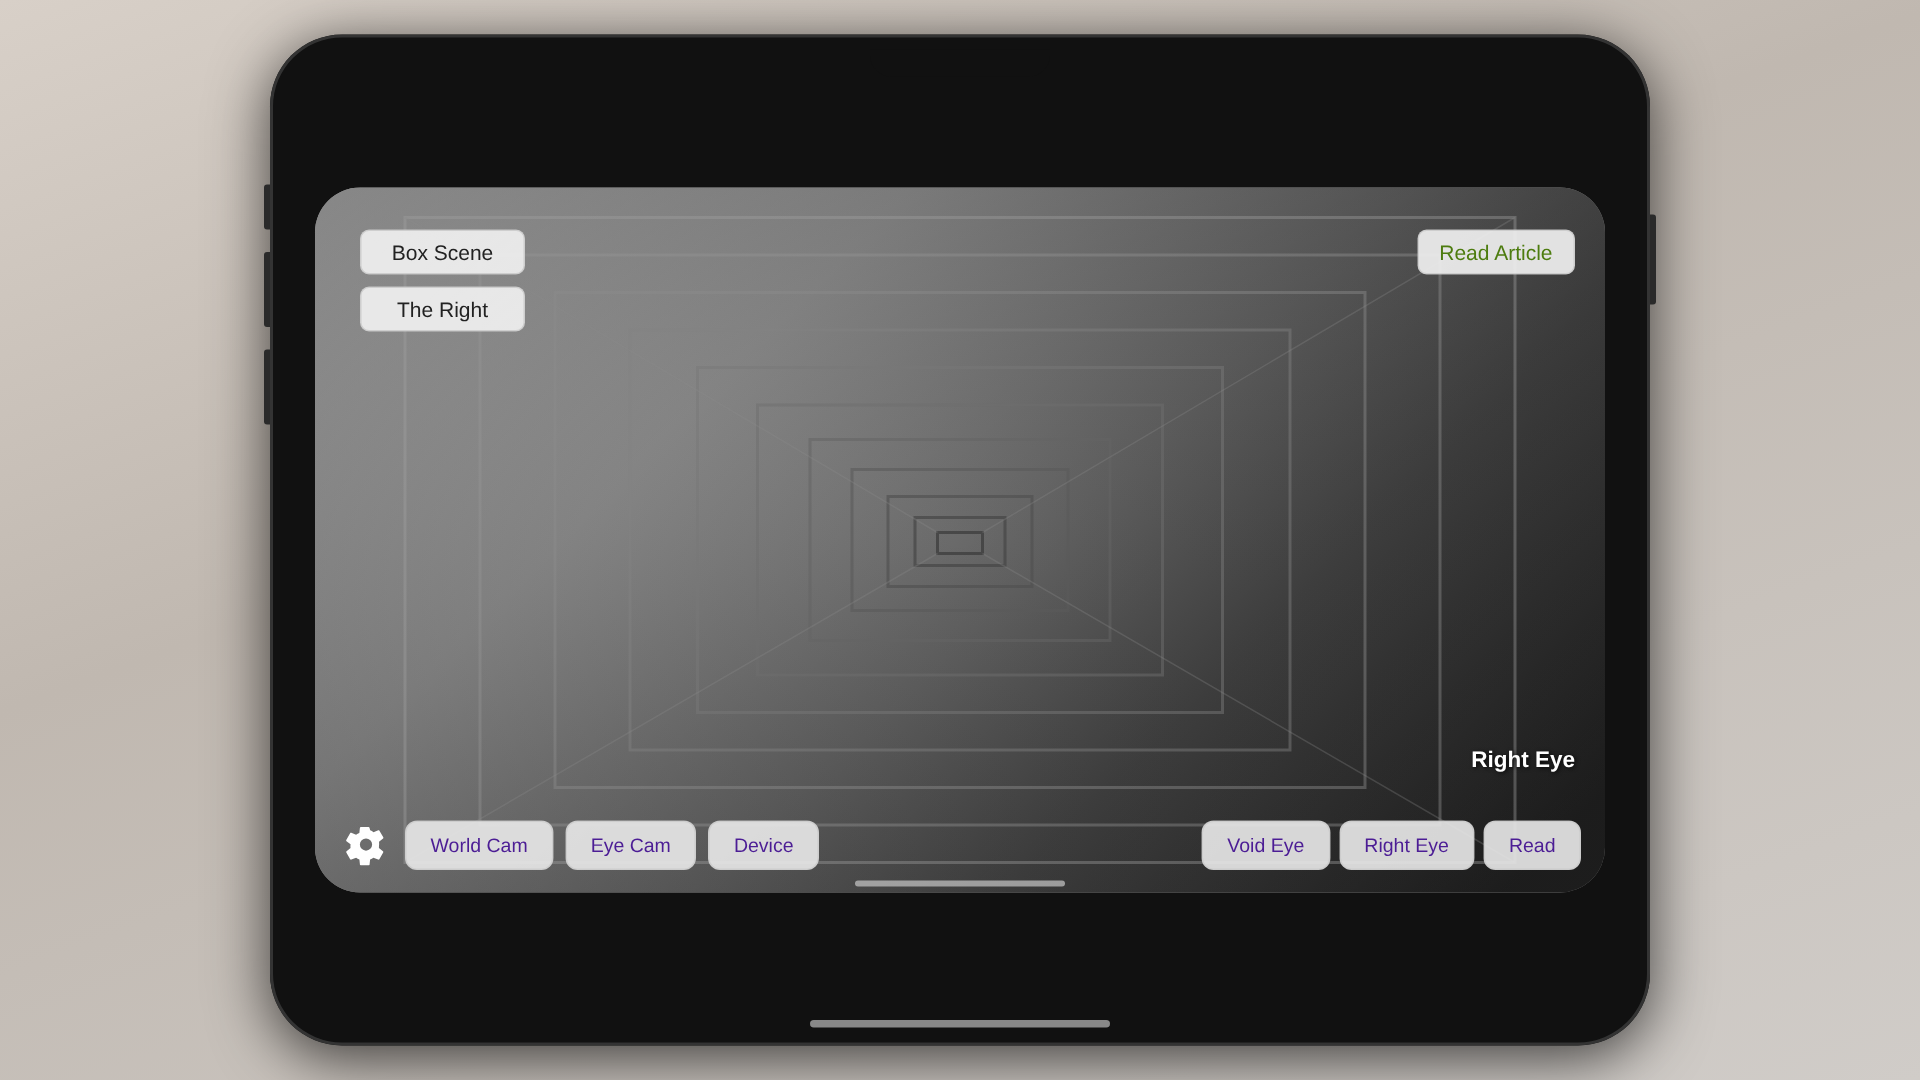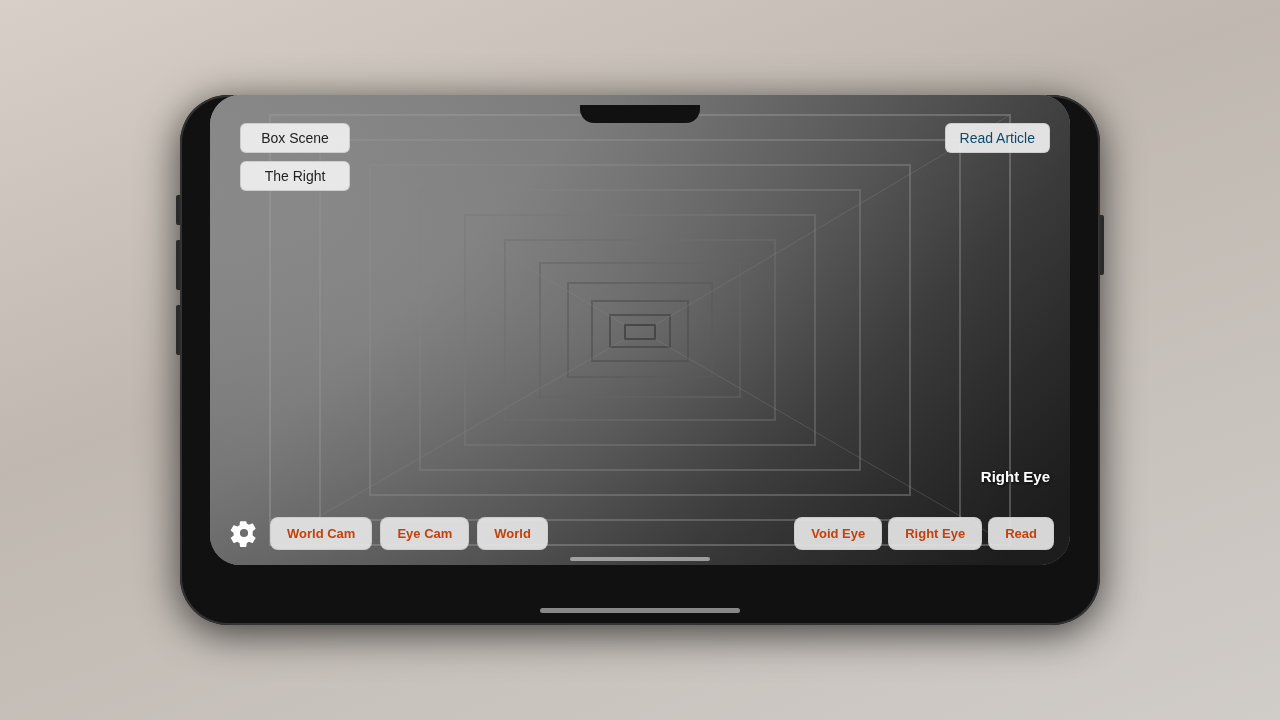--- a/index.html
+++ b/index.html
@@ -23,25 +23,26 @@
       height: 720px;
       background: linear-gradient(160deg, #d8d0c8 0%, #c0b8b0 40%, #d0ccc8 100%);
       z-index: 0;
     }
 
     
     .phone {
       position: relative;
       z-index: 1;
       width: 920px;
-      height: 530px;
+      height: 674px;
       background: #111;
       border-radius: 48px;
       box-shadow: 0 8px 40px rgba(0,0,0,0.7), inset 0 0 0 2px #333;
       display: flex;
+      align-items: center;
       justify-content: center;
     }
 
     
     .phone::before {
       content: '';
       position: absolute;
       top: 10px;
       left: 50%;
       transform: translateX(-50%);
@@ -121,21 +122,21 @@
     .read-article-btn {
       position: absolute;
       top: 28px;
       right: 20px;
       background: rgba(240,240,240,0.92);
       border: 1px solid rgba(200,200,200,0.8);
       border-radius: 6px;
       padding: 6px 14px;
       font-size: 14px;
       font-weight: 500;
-      color: #0c4a6e;
+      color: #4d7c0f;
       cursor: pointer;
       z-index: 5;
     }
 
     
     .right-eye-label {
       position: absolute;
       bottom: 80px;
       right: 20px;
       color: white;
@@ -184,22 +185,22 @@
       height: 28px;
       fill: white;
     }
 
     .toolbar-btn {
       background: rgba(230,230,230,0.92);
       border: 1px solid rgba(200,200,200,0.7);
       border-radius: 8px;
       padding: 8px 16px;
       font-size: 13px;
-      font-weight: 700;
-      color: #c2410c;
+      font-weight: 400;
+      color: #4c1d95;
       cursor: pointer;
       white-space: nowrap;
     }
 
     
     .screen-home-bar {
       position: absolute;
       bottom: 4px;
       left: 50%;
       transform: translateX(-50%);
@@ -302,21 +303,21 @@
       <div class="toolbar-left">
 
         <div class="settings-icon-btn">
           <svg class="settings-icon-svg" viewBox="0 0 24 24">
             <path d="M12 15.5A3.5 3.5 0 018.5 12 3.5 3.5 0 0112 8.5a3.5 3.5 0 013.5 3.5 3.5 3.5 0 01-3.5 3.5m7.43-2.92c.04-.34.07-.68.07-1.08s-.03-.74-.07-1.08l2.32-1.82c.21-.16.27-.46.13-.7l-2.2-3.8c-.14-.24-.44-.32-.68-.24l-2.73 1.1c-.57-.44-1.18-.81-1.87-1.09L14 2.42c-.05-.26-.28-.42-.54-.42h-4.4c-.26 0-.49.16-.54.42L8.2 5.36c-.69.28-1.3.65-1.87 1.09L3.6 5.35c-.24-.08-.54 0-.68.24l-2.2 3.8c-.14.24-.08.54.13.7l2.32 1.82c-.04.34-.07.68-.07 1.08s.03.74.07 1.08L.88 15.89c-.21.16-.27.46-.13.7l2.2 3.8c.14.24.44.32.68.24l2.73-1.1c.57.44 1.18.81 1.87 1.09l.32 2.94c.05.26.28.42.54.42h4.4c.26 0 .49-.16.54-.42l.32-2.94c.69-.28 1.3-.65 1.87-1.09l2.73 1.1c.24.08.54 0 .68-.24l2.2-3.8c.14-.24.08-.54-.13-.7l-2.32-1.82z"></path>
           </svg>
         </div>
 
         <button class="toolbar-btn">World Cam</button>
         <button class="toolbar-btn">Eye Cam</button>
-        <button class="toolbar-btn">World</button>
+        <button class="toolbar-btn">Device</button>
       </div>
 
       <div class="toolbar-right">
 
         <button class="toolbar-btn">Void Eye</button>
         <button class="toolbar-btn">Right Eye</button>
         <button class="toolbar-btn">Read</button>
       </div>
     </div>
 

